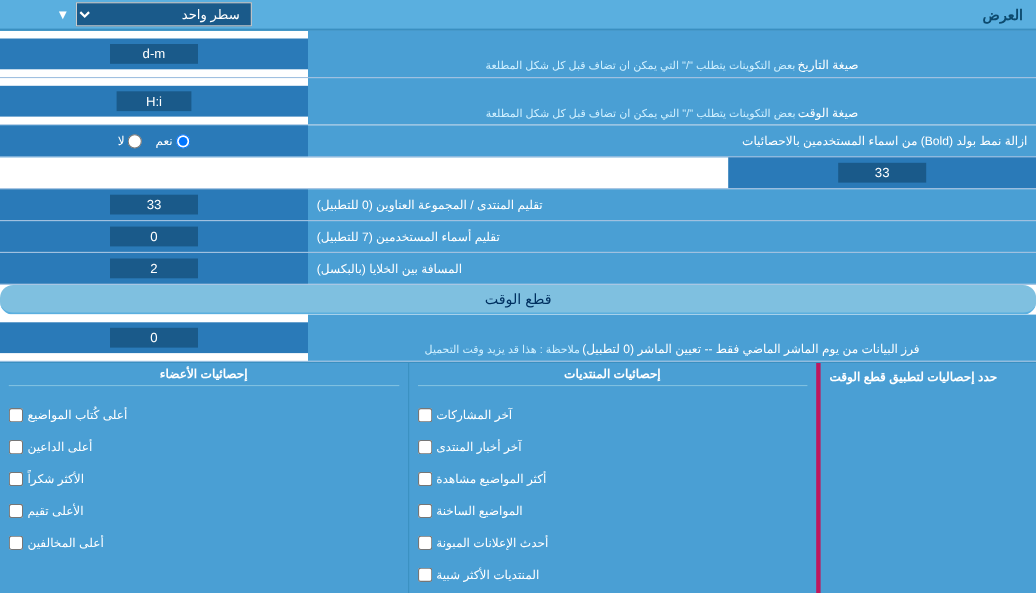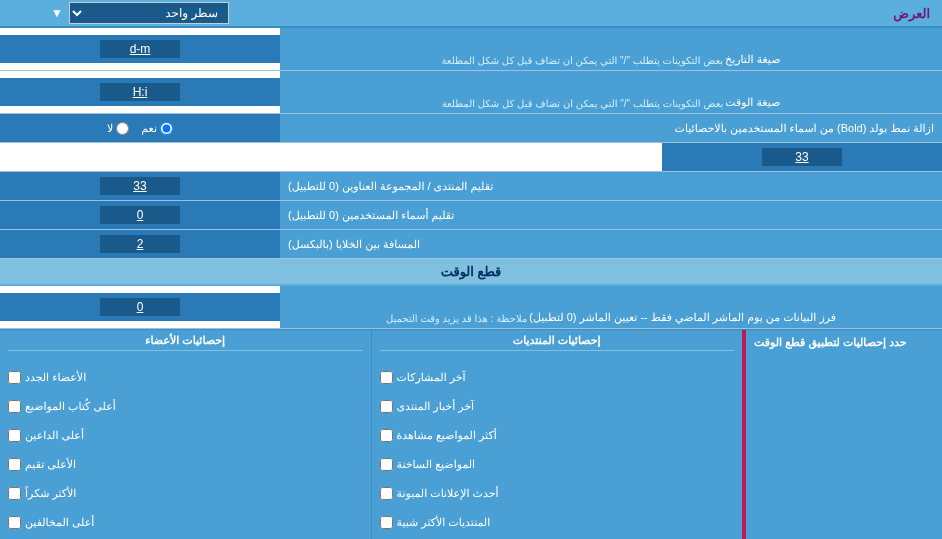--- a/index.html
+++ b/index.html
@@ -45,30 +45,30 @@
     }
     .row-input input[type="text"] {
       background: #1a5a8a;
       color: #fff;
       border: none;
       padding: 2px 6px;
       font-size: 12px;
       width: 100%;
       text-align: center;
       direction: ltr;
-      text-decoration: underline;
     }
     .section-header {
       background: #7fc0e0;
       color: #003060;
-      font-weight: bold;
+      font-weight: normal;
       text-align: center;
       padding: 5px 8px;
       font-size: 13px;
       border-bottom: 2px solid #5aafdf;
+      border-radius: 12px;
     }
     .radio-row {
       display: flex;
       align-items: center;
       background: #4a9fd4;
       min-height: 28px;
       border-bottom: 1px solid #a0c0e0;
     }
     .radio-row .label-part {
       flex: 1;
@@ -141,21 +141,21 @@
       font-size: 10px;
       color: #d0f0ff;
     }
   </style>
 </head>
 <body>
 
 <div class="main-container">
 
   <div style="display:flex; align-items:center; background:#5aafdf; border-bottom:2px solid #3a8fc0; min-height:28px;">
-    <div style="flex:1; color:#701a75; font-weight:bold; font-size:13px; padding:4px 12px; text-align:right;">العرض</div>
+    <div style="flex:1; color:#0c4a6e; font-weight:bold; font-size:13px; padding:4px 12px; text-align:right;">العرض</div>
     <div style="width:280px; display:flex; align-items:center; justify-content:center; gap:6px; padding:2px 8px;">
       <select style="background:#1a5a8a; color:#fff; border:1px solid #ccc; padding:2px 6px; font-size:12px; width:160px;">
         <option>سطر واحد</option>
       </select>
       <span style="color:#fff;">▼</span>
     </div>
   </div>
 
   <div class="row">
     <div class="multi-label">
@@ -166,21 +166,21 @@
       <input type="text" style="width: 80px;" value="d-m">
     </div>
   </div>
 
   <div class="row">
     <div class="multi-label">
       <span>صيغة الوقت</span>
       <span class="sub-note">بعض التكوينات يتطلب "/" التي يمكن ان تضاف قبل كل شكل المطلعة</span>
     </div>
     <div class="row-input">
-      <input type="text" style="width: 80px;" value="H:i">
+      <input type="text" style="width: 68px;" value="H:i">
     </div>
   </div>
 
   <div class="radio-row">
     <div class="label-part">ازالة نمط بولد (Bold) من اسماء المستخدمين بالاحصائيات</div>
     <div class="radio-part">
       <label>
         <input type="radio" name="bold_remove" value="yes" checked="" style="">
         <span>نعم</span>
       </label>
@@ -198,21 +198,21 @@
   </div>
 
   <div class="row">
     <div class="row-label">تقليم المنتدى / المجموعة العناوين (0 للتطبيل)</div>
     <div class="row-input">
       <input type="text" style="width: 80px;" value="33">
     </div>
   </div>
 
   <div class="row">
-    <div class="row-label">تقليم أسماء المستخدمين (0 للتطبيل)</div>
+    <div class="row-label">تقليم أسماء المستخدمين (7 للتطبيل)</div>
     <div class="row-input">
       <input type="text" style="width: 80px;" value="0">
     </div>
   </div>
 
   <div class="row">
     <div class="row-label">المسافة بين الخلايا (بالبكسل)</div>
     <div class="row-input">
       <input type="text" style="width: 80px;" value="2">
     </div>
@@ -262,40 +262,36 @@
       </div>
       <div class="checkbox-item">
         <span>آخر مشاركات المدونة</span>
         <input type="checkbox" style="">
       </div>
     </div>
 
     <div class="checkbox-col">
       <div class="col-header">إحصائيات الأعضاء</div>
       <div class="checkbox-item">
-        <span>الأعضاء الجدد</span>
-        <input type="checkbox" style="">
-      </div>
-      <div class="checkbox-item">
         <span>أعلى كُتاب المواضيع</span>
         <input type="checkbox" style="">
       </div>
       <div class="checkbox-item">
         <span>أعلى الداعين</span>
         <input type="checkbox" style="">
       </div>
       <div class="checkbox-item">
+        <span>الأكثر شكراً</span>
+        <input type="checkbox" style="">
+      </div>
+      <div class="checkbox-item">
         <span>الأعلى تقيم</span>
         <input type="checkbox" style="">
       </div>
       <div class="checkbox-item">
-        <span>الأكثر شكراً</span>
-        <input type="checkbox" style="">
-      </div>
-      <div class="checkbox-item">
         <span>أعلى المخالفين</span>
         <input type="checkbox" style="">
       </div>
     </div>
 
   </div>
 
 </div>
 
 </body></html>

